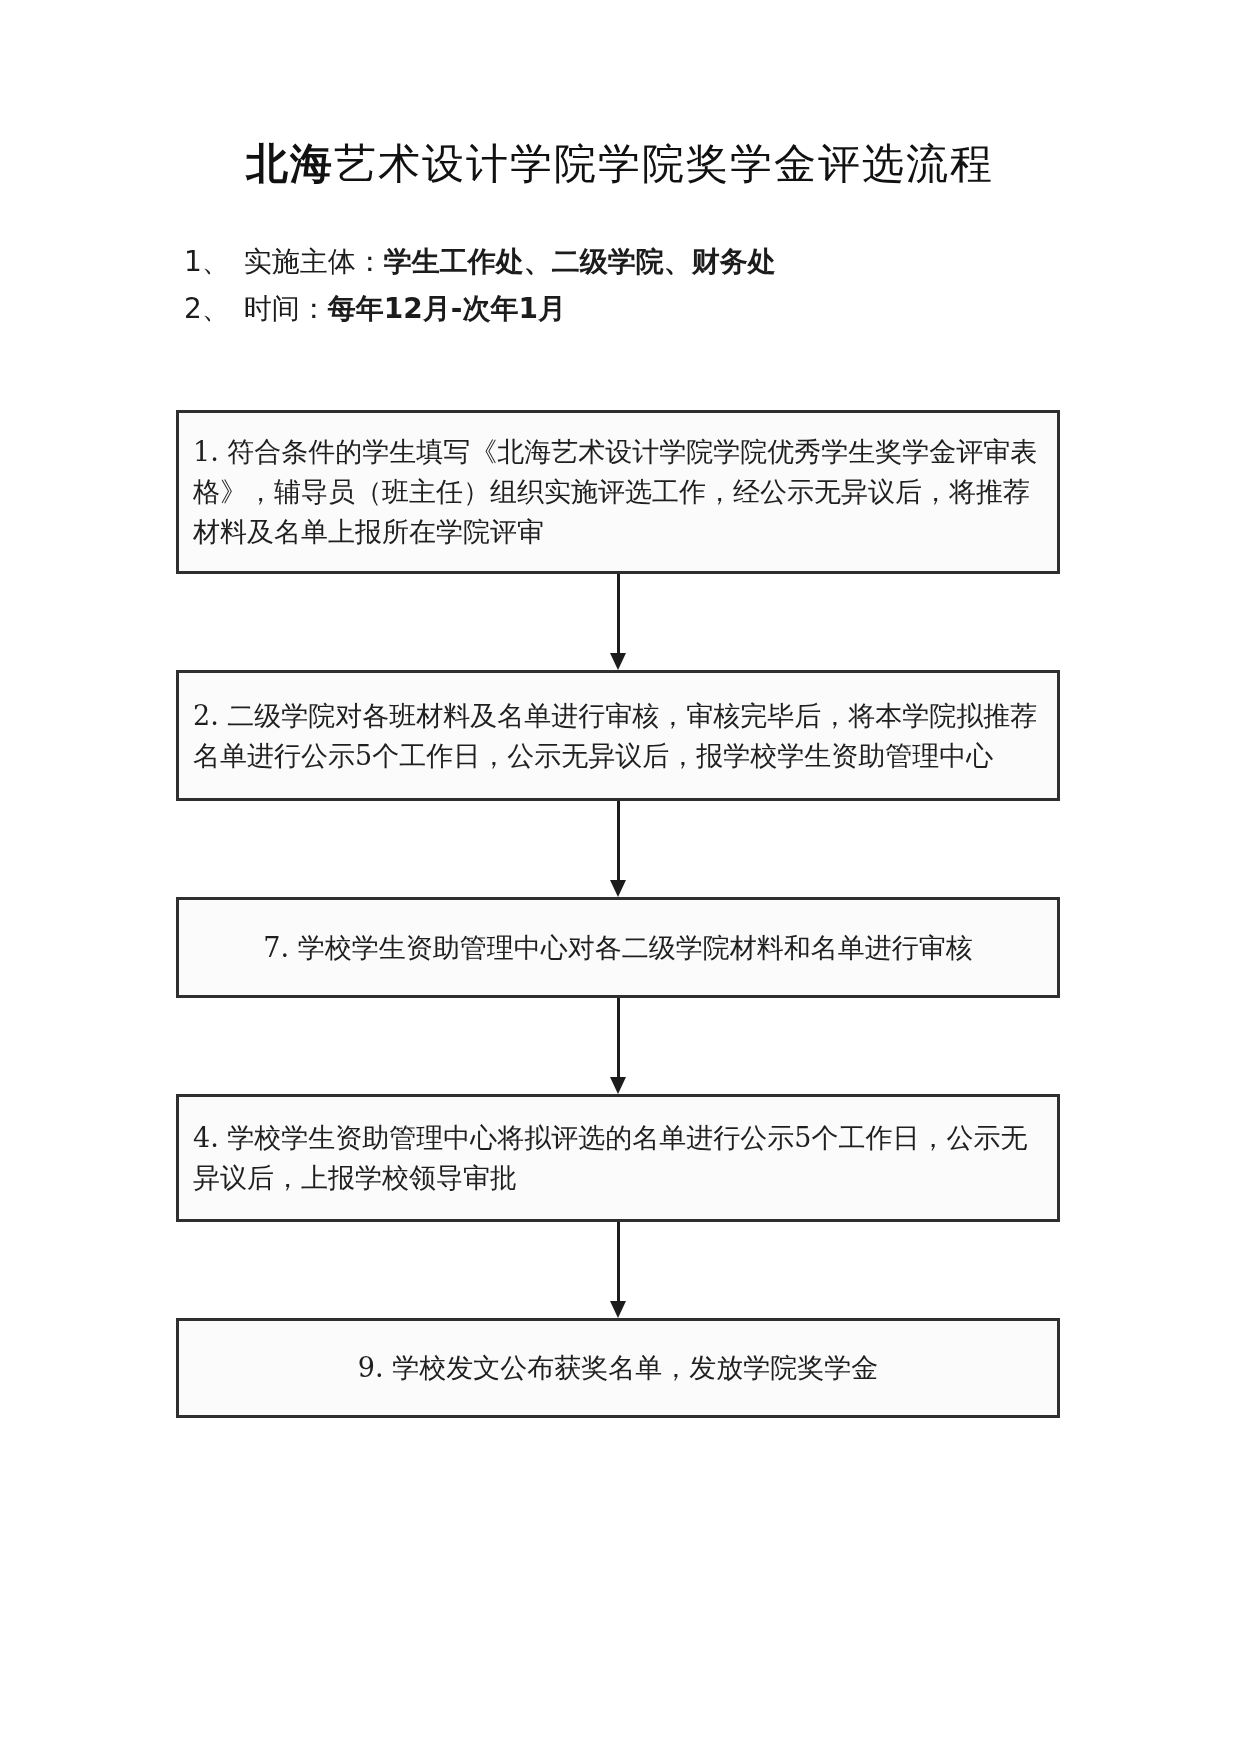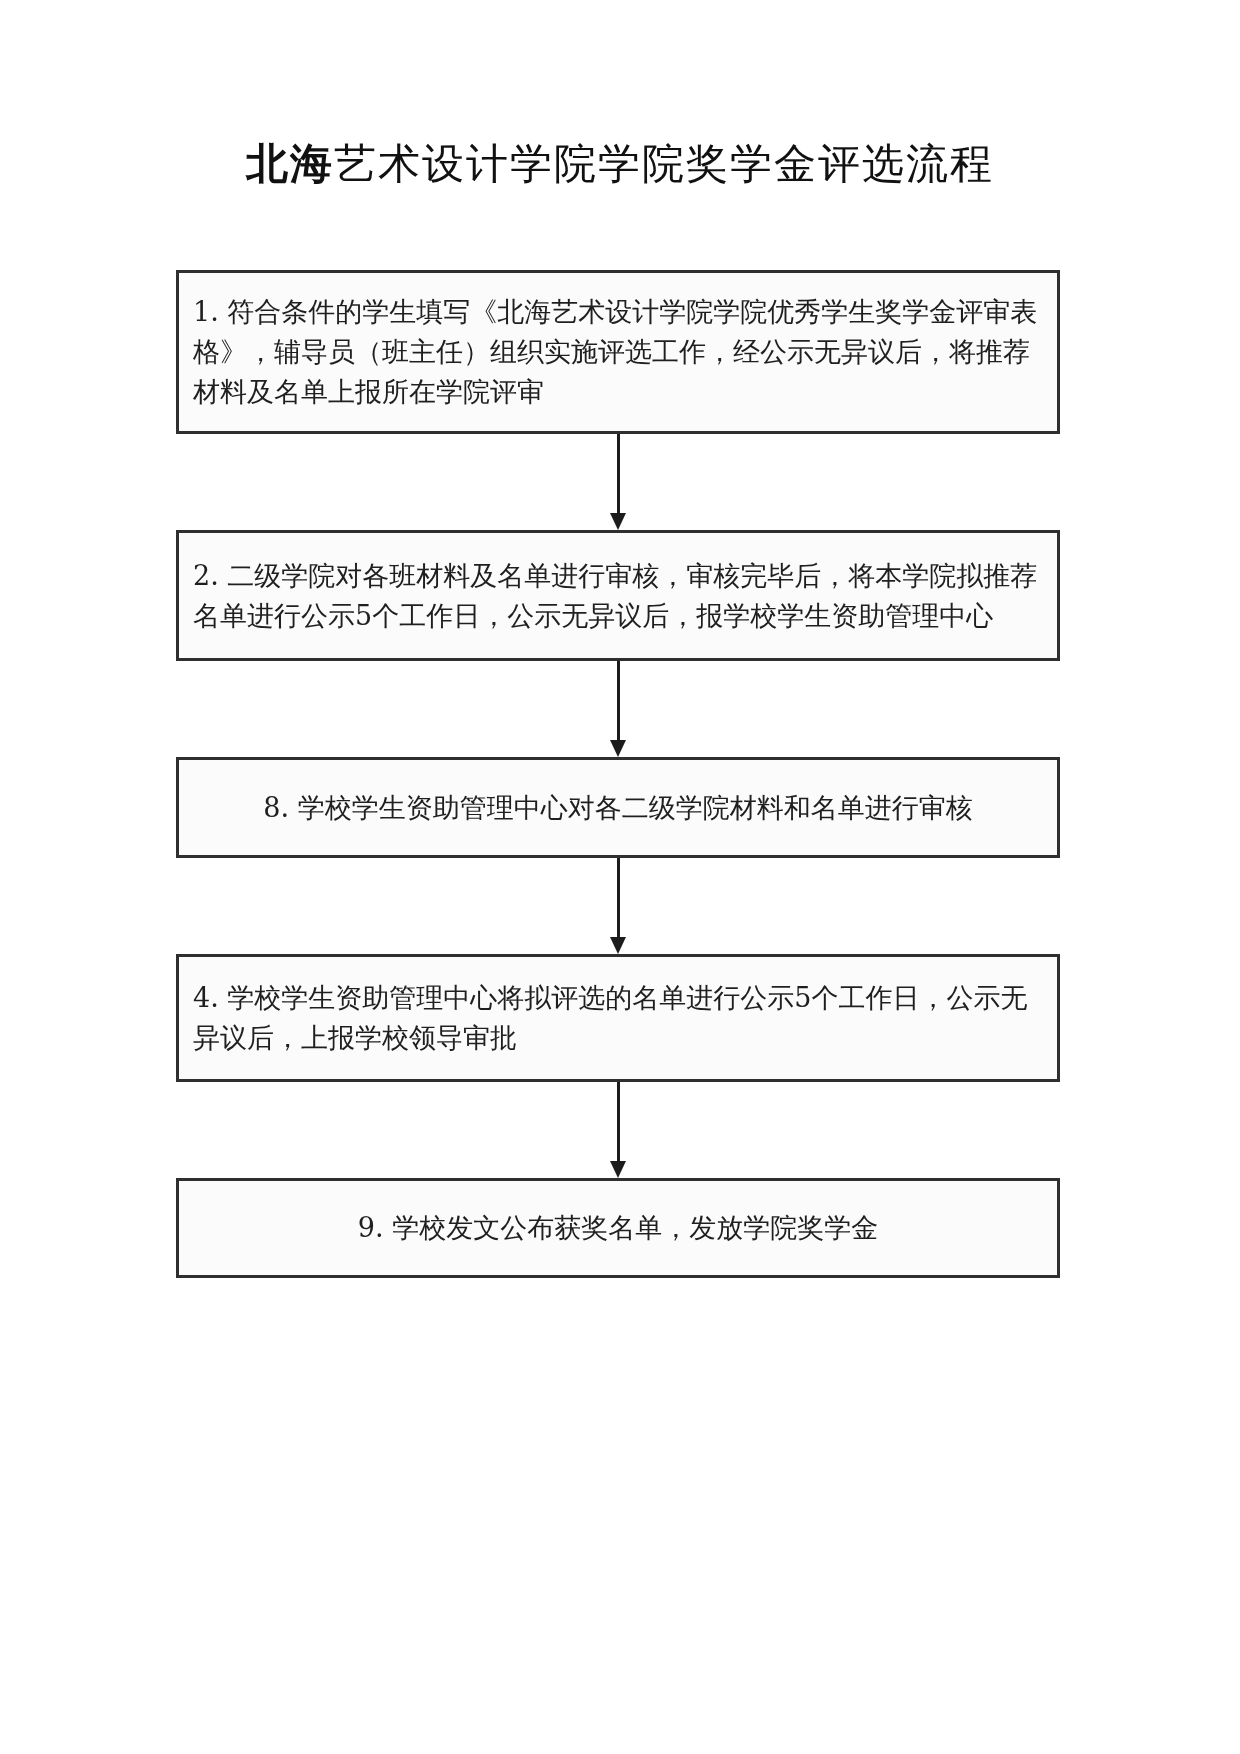--- a/index.html
+++ b/index.html
@@ -74,20 +74,22 @@
   }
 </style>
 </head>
 <body>
 
 <div class="page">
 
   <h1 class="title"><span class="t-em">北海</span><span>艺术设计学院学院奖学金评选流程</span></h1>
 
   <div class="meta">
+    <p class="meta-line"><span class="prefix">1、</span><span>实施主体：</span><span class="value">学生工作处、二级学院、财务处</span></p>
+    <p class="meta-line"><span class="prefix">2、</span><span>时间：</span><span class="value">每年12月-次年1月</span></p>
   </div>
 
   <div class="flow">
 
     <div class="box align-left" style="min-height:164px">
       <p>1. 符合条件的学生填写《北海艺术设计学院学院优秀学生奖学金评审表格》，辅导员（班主任）组织实施评选工作，经公示无异议后，将推荐材料及名单上报所在学院评审</p>
     </div>
 
     <div class="connector">
       <div class="line"></div>
@@ -97,21 +99,21 @@
     <div class="box align-left" style="min-height:131px">
       <p>2. 二级学院对各班材料及名单进行审核，审核完毕后，将本学院拟推荐名单进行公示5个工作日，公示无异议后，报学校学生资助管理中心</p>
     </div>
 
     <div class="connector">
       <div class="line"></div>
       <div class="head"></div>
     </div>
 
     <div class="box align-center" style="min-height:101px">
-      <p>8. 学校学生资助管理中心对各二级学院材料和名单进行审核</p>
+      <p>7. 学校学生资助管理中心对各二级学院材料和名单进行审核</p>
     </div>
 
     <div class="connector">
       <div class="line"></div>
       <div class="head"></div>
     </div>
 
     <div class="box align-left" style="min-height:128px">
       <p>4. 学校学生资助管理中心将拟评选的名单进行公示5个工作日，公示无异议后，上报学校领导审批</p>
     </div>

